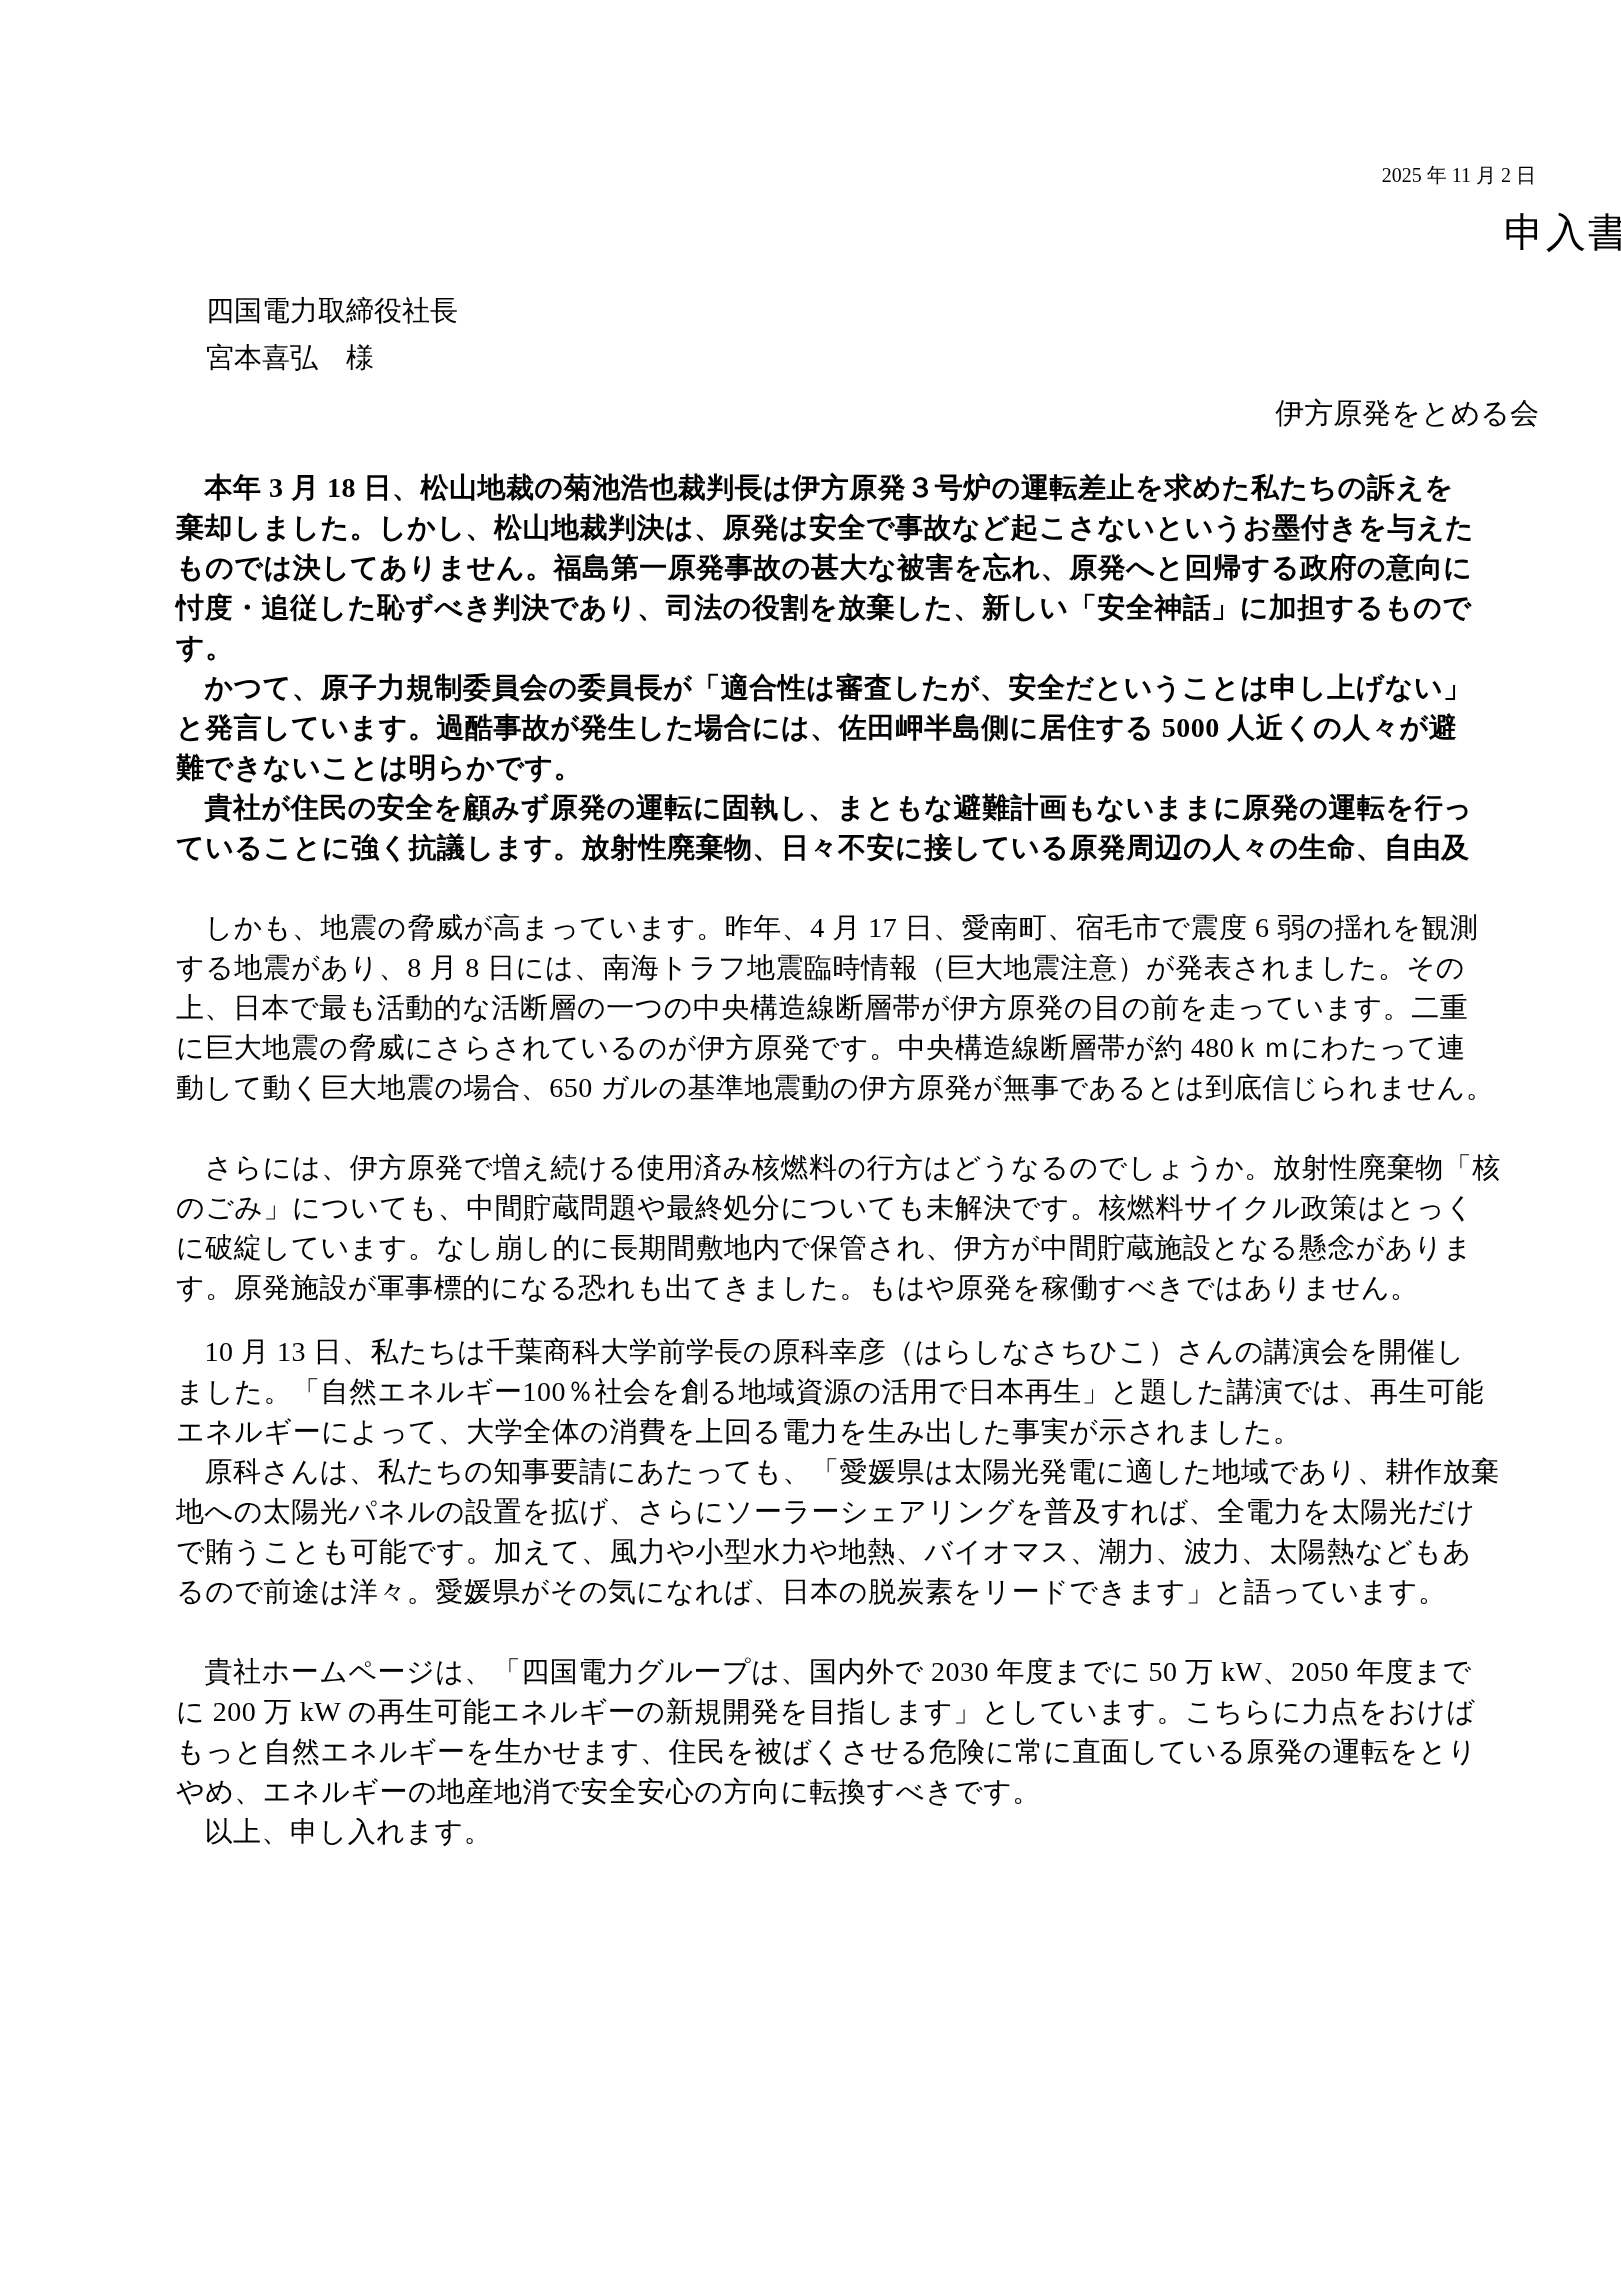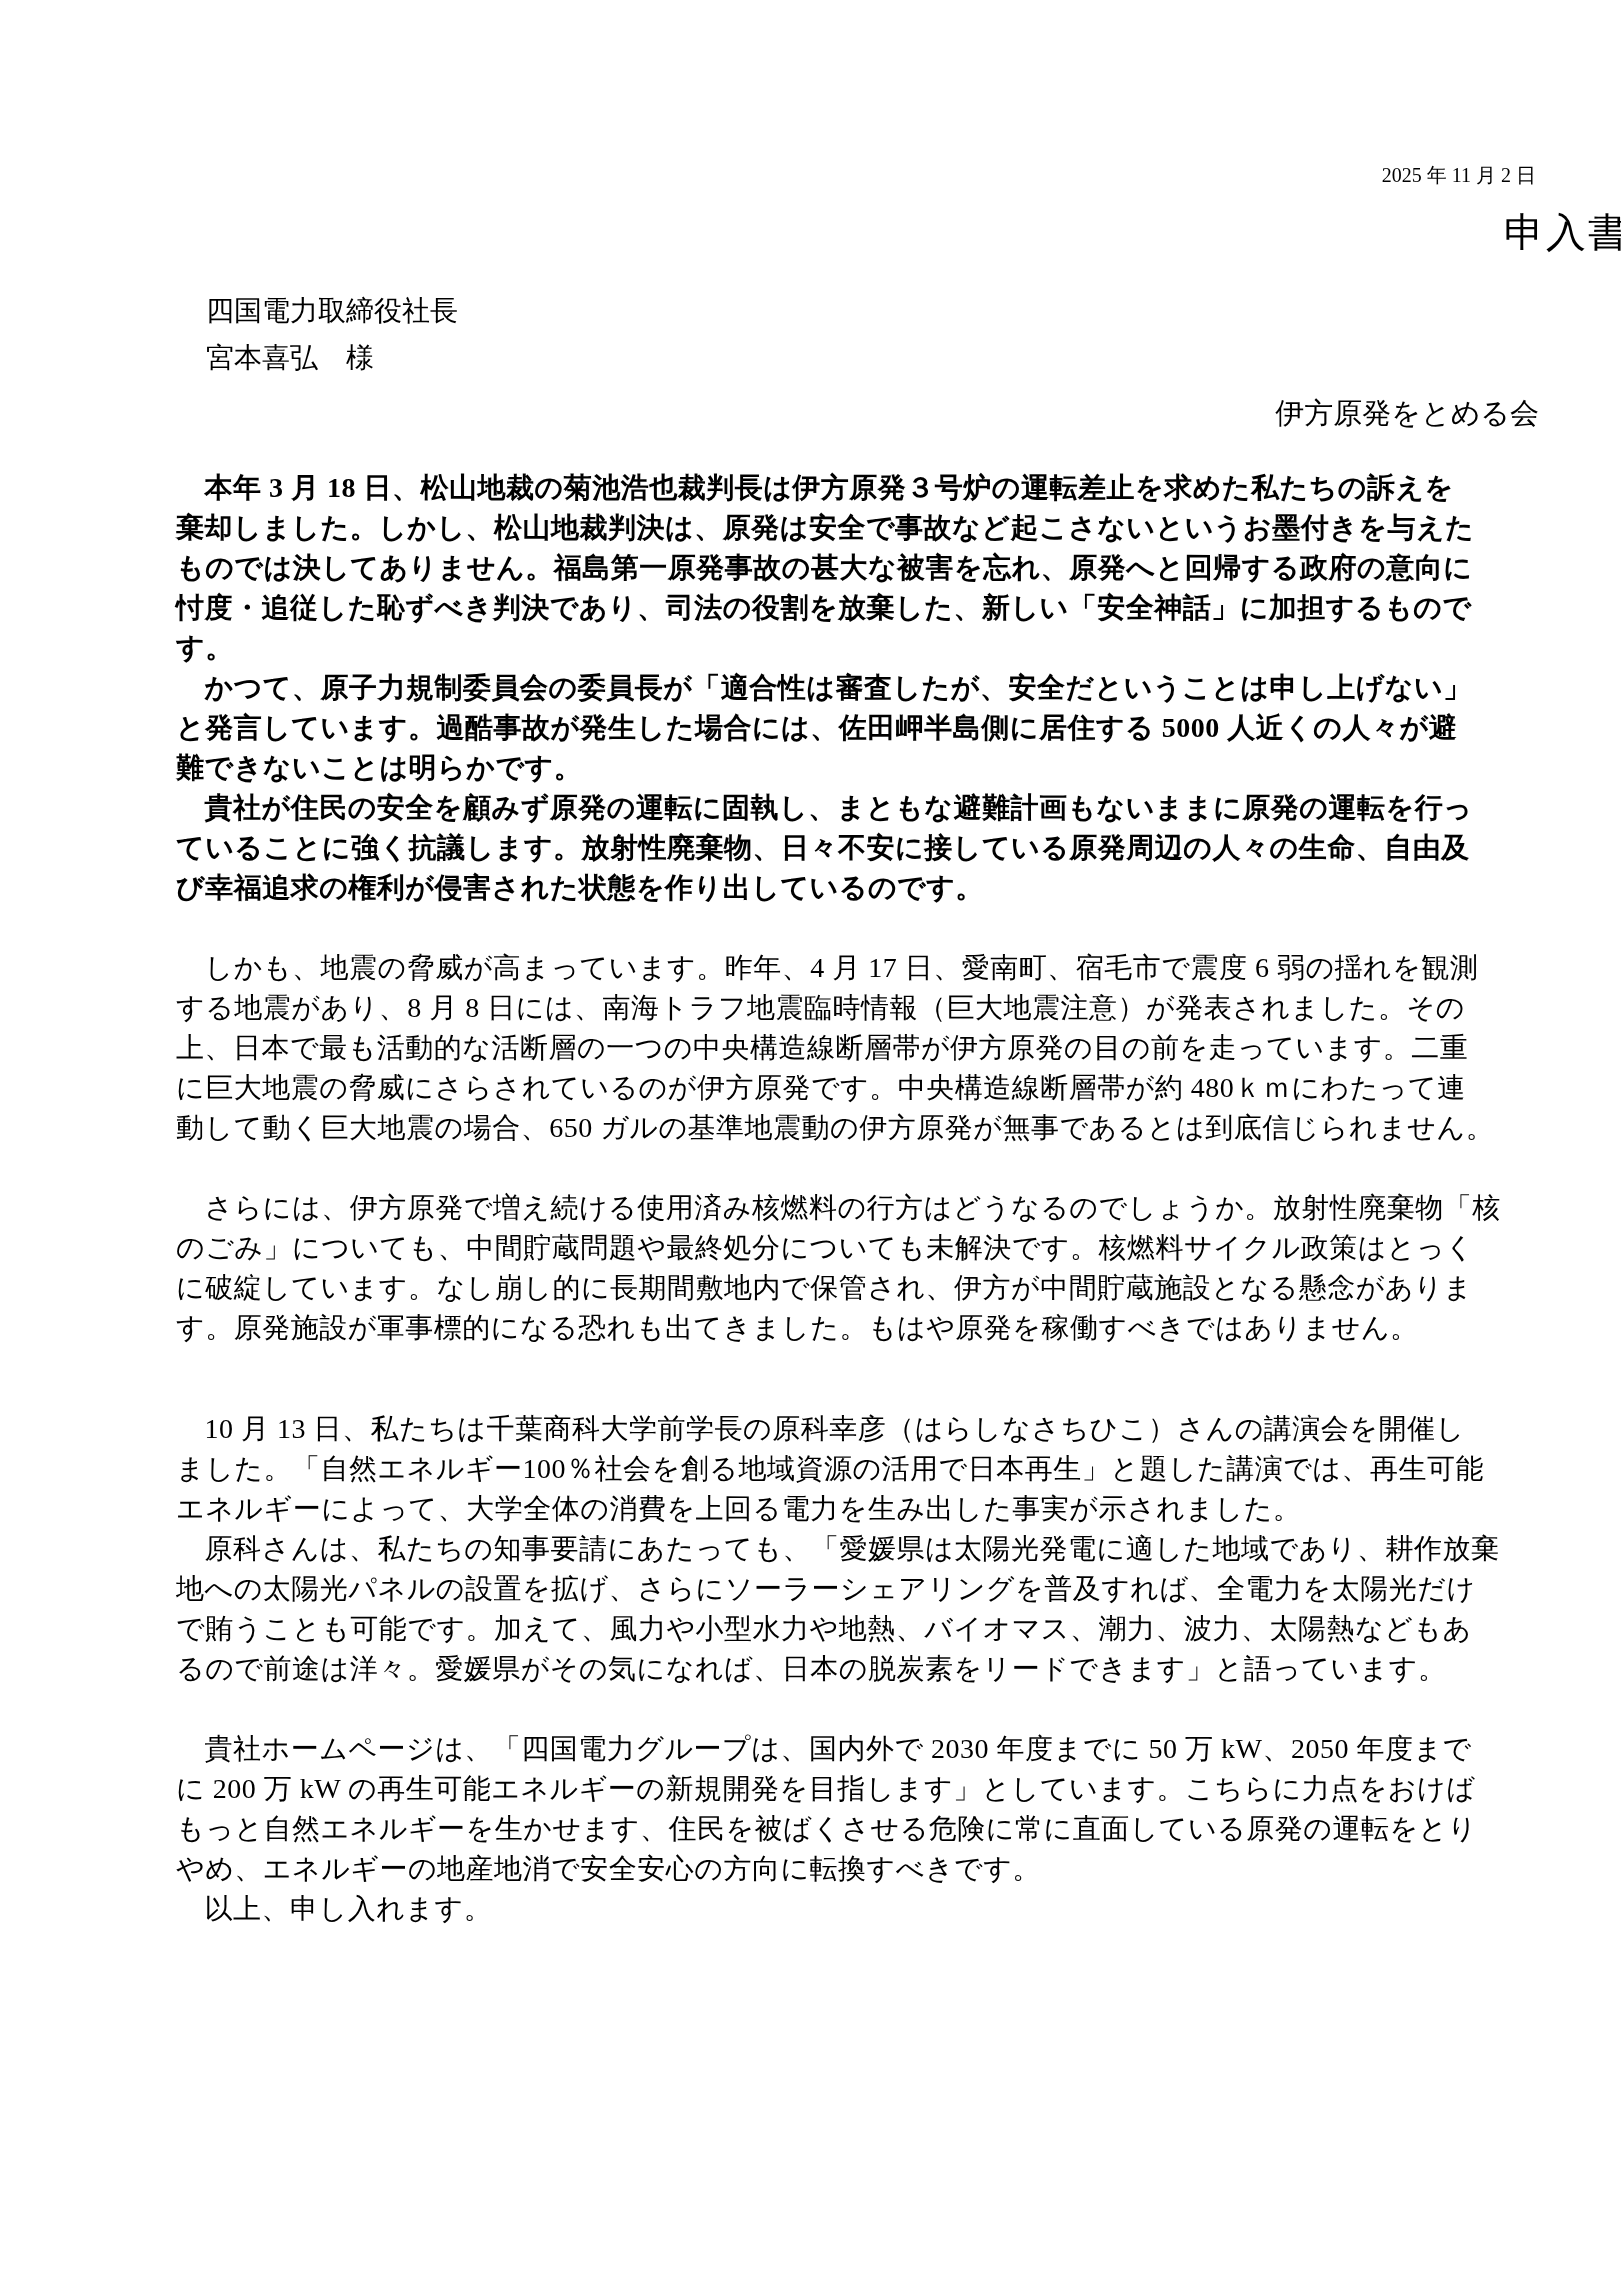--- a/index.html
+++ b/index.html
@@ -91,36 +91,35 @@
         <div class="line">　本年 3 月 18 日、松山地裁の菊池浩也裁判長は伊方原発３号炉の運転差止を求めた私たちの訴えを</div>
         <div class="line">棄却しました。しかし、松山地裁判決は、原発は安全で事故など起こさないというお墨付きを与えた</div>
         <div class="line">ものでは決してありません。福島第一原発事故の甚大な被害を忘れ、原発へと回帰する政府の意向に</div>
         <div class="line">忖度・追従した恥ずべき判決であり、司法の役割を放棄した、新しい「安全神話」に加担するもので</div>
         <div class="line">す。</div>
         <div class="line">　かつて、原子力規制委員会の委員長が「適合性は審査したが、安全だということは申し上げない」</div>
         <div class="line">と発言しています。過酷事故が発生した場合には、佐田岬半島側に居住する 5000 人近くの人々が避</div>
         <div class="line">難できないことは明らかです。</div>
         <div class="line">　貴社が住民の安全を顧みず原発の運転に固執し、まともな避難計画もないままに原発の運転を行っ</div>
         <div class="line">ていることに強く抗議します。放射性廃棄物、日々不安に接している原発周辺の人々の生命、自由及</div>
-        <div class="line">び幸福追求の権利が侵害された状態を作り出しているのです。</div>
       </div>
       <div class="block" style="margin-top: 40px;">
         <div class="line">　しかも、地震の脅威が高まっています。昨年、4 月 17 日、愛南町、宿毛市で震度 6 弱の揺れを観測</div>
         <div class="line">する地震があり、8 月 8 日には、南海トラフ地震臨時情報（巨大地震注意）が発表されました。その</div>
         <div class="line">上、日本で最も活動的な活断層の一つの中央構造線断層帯が伊方原発の目の前を走っています。二重</div>
         <div class="line">に巨大地震の脅威にさらされているのが伊方原発です。中央構造線断層帯が約 480ｋｍにわたって連</div>
         <div class="line">動して動く巨大地震の場合、650 ガルの基準地震動の伊方原発が無事であるとは到底信じられません。</div>
       </div>
       <div class="block" style="margin-top: 40px;">
         <div class="line">　さらには、伊方原発で増え続ける使用済み核燃料の行方はどうなるのでしょうか。放射性廃棄物「核</div>
         <div class="line">のごみ」についても、中間貯蔵問題や最終処分についても未解決です。核燃料サイクル政策はとっく</div>
         <div class="line">に破綻しています。なし崩し的に長期間敷地内で保管され、伊方が中間貯蔵施設となる懸念がありま</div>
         <div class="line">す。原発施設が軍事標的になる恐れも出てきました。もはや原発を稼働すべきではありません。</div>
       </div>
-      <div class="block" style="margin-top: 61px;">
+      <div class="block" style="margin-top: 24px;">
         <div class="line">　10 月 13 日、私たちは千葉商科大学前学長の原科幸彦（はらしなさちひこ）さんの講演会を開催し</div>
         <div class="line">ました。「自然エネルギー100％社会を創る地域資源の活用で日本再生」と題した講演では、再生可能</div>
         <div class="line">エネルギーによって、大学全体の消費を上回る電力を生み出した事実が示されました。</div>
         <div class="line">　原科さんは、私たちの知事要請にあたっても、「愛媛県は太陽光発電に適した地域であり、耕作放棄</div>
         <div class="line">地への太陽光パネルの設置を拡げ、さらにソーラーシェアリングを普及すれば、全電力を太陽光だけ</div>
         <div class="line">で賄うことも可能です。加えて、風力や小型水力や地熱、バイオマス、潮力、波力、太陽熱などもあ</div>
         <div class="line">るので前途は洋々。愛媛県がその気になれば、日本の脱炭素をリードできます」と語っています。</div>
       </div>
       <div class="block" style="margin-top: 40px;">
         <div class="line">　貴社ホームページは、「四国電力グループは、国内外で 2030 年度までに 50 万 kW、2050 年度まで</div>

